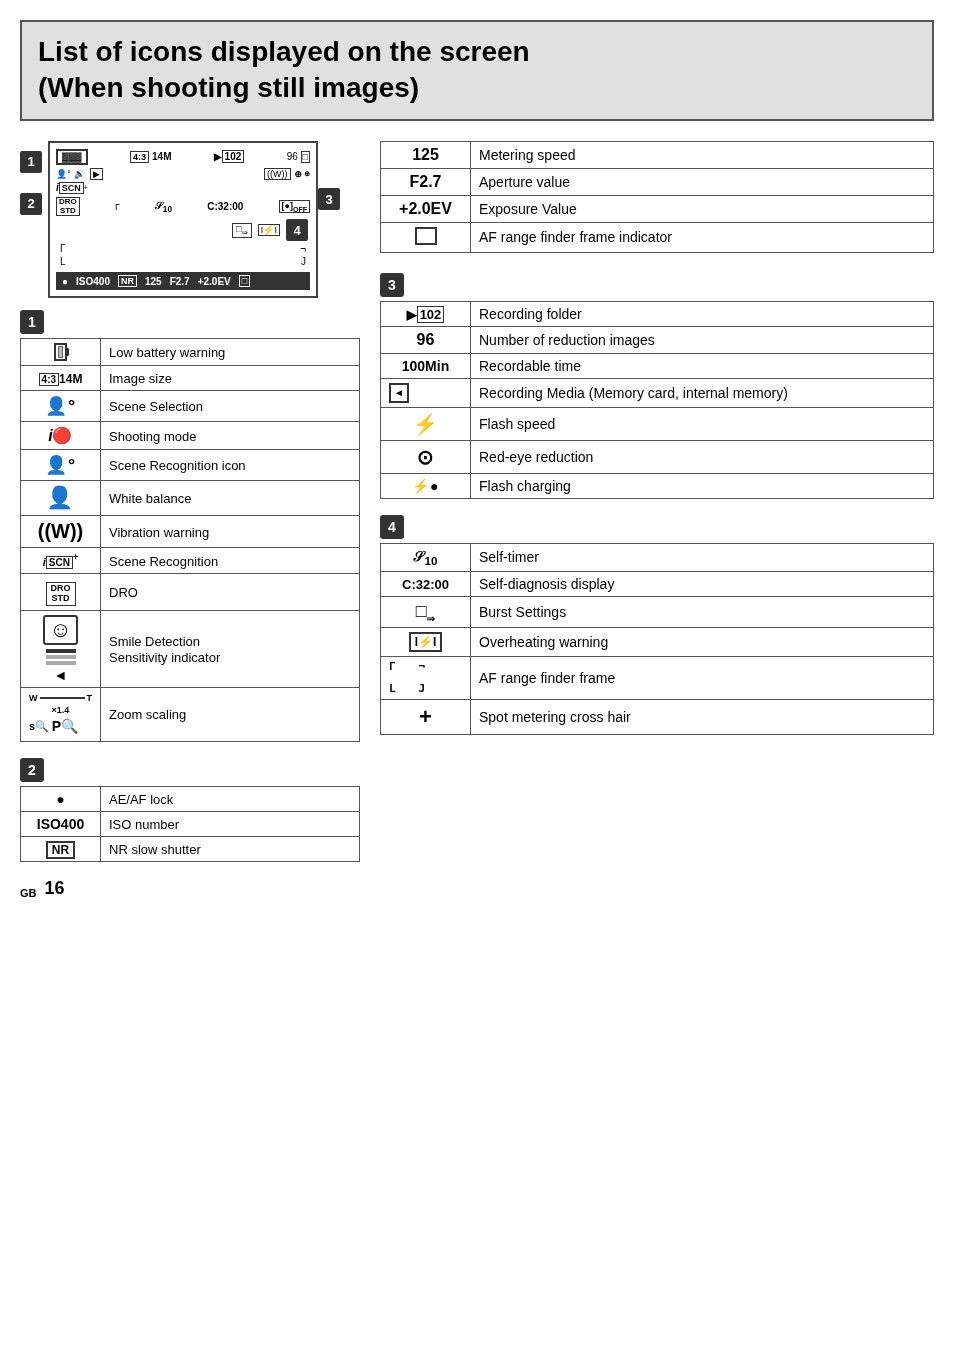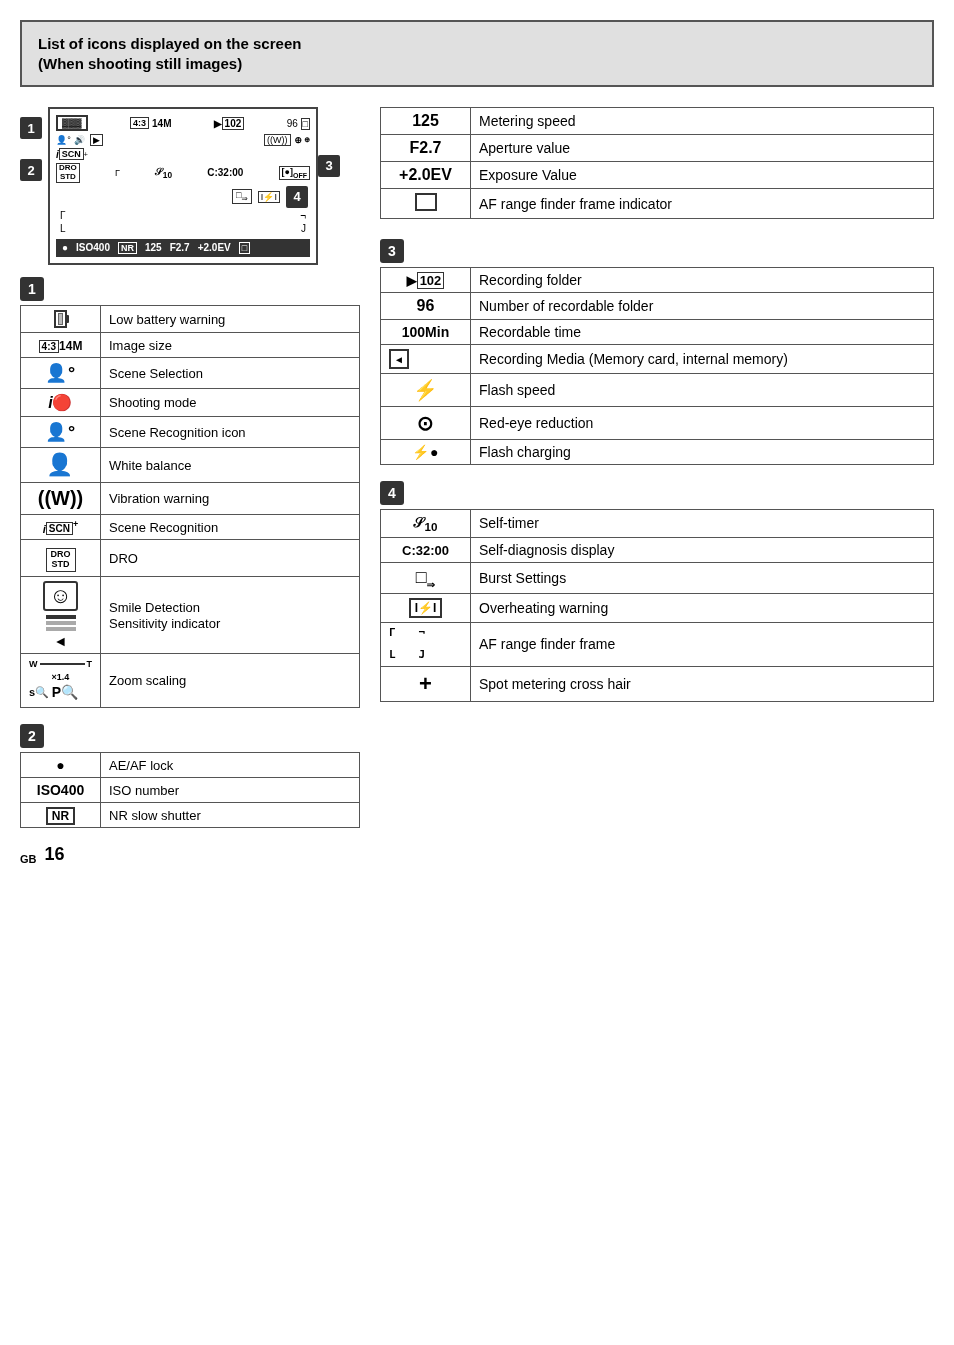--- a/index.html
+++ b/index.html
@@ -12,21 +12,21 @@
       font-size: 14px;
       color: #000;
     }
     .page-title {
       background: #e0e0e0;
       border: 2px solid #555;
       padding: 12px 16px;
       margin-bottom: 20px;
     }
     .page-title h1 {
-      font-size: 15px;
+      font-size: 28px;
       font-weight: bold;
       line-height: 1.3;
     }
     .content-wrapper {
       display: flex;
       gap: 20px;
     }
     .left-col {
       width: 340px;
       flex-shrink: 0;
@@ -369,21 +369,21 @@
       <table class="icon-table">
         <tbody>
             <tr>
           <td style="width:90px;">
             <span style="font-size:13px;font-weight:bold;">▶<span style="border:1px solid #333;padding:0 2px;">102</span></span>
           </td>
           <td><span>Recording folder</span></td>
         </tr>
         <tr>
           <td><span style="font-size:16px;font-weight:bold;">96</span></td>
-          <td><span>Number of recordable folder</span></td>
+          <td><span>Number of reduction images</span></td>
         </tr>
         <tr>
           <td><span style="font-size:14px;font-weight:bold;">100Min</span></td>
           <td><span>Recordable time</span></td>
         </tr>
         <tr>
           <td>
             <span style="display:inline-block;border:2px solid #333;width:20px;height:20px;display:flex;align-items:center;justify-content:center;">
               <span style="font-size:10px;">◄</span>
             </span>

